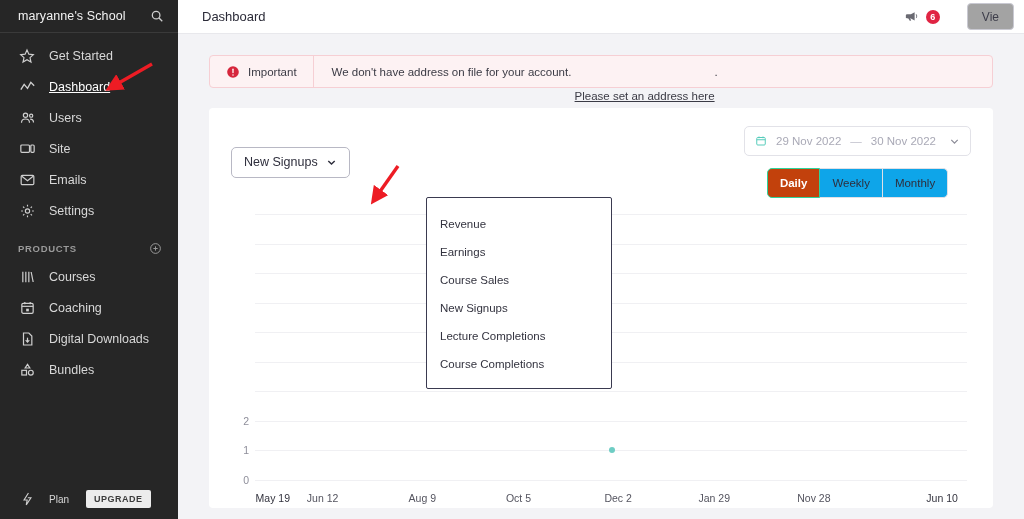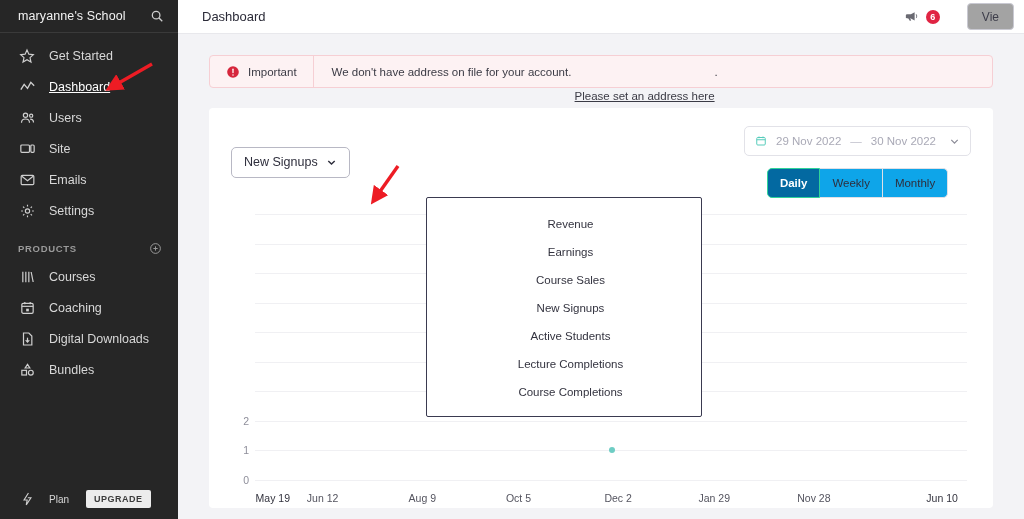--- a/index.html
+++ b/index.html
@@ -123,42 +123,42 @@
   .seg { display: flex; }
   .seg button {
     height: 30px; min-width: 53px; padding: 0 12px;
     border: 1px solid #e0e0e6; background: #0ea5e9;
     font-size: 11.5px; color: #2e2e3c; cursor: pointer;
     font-family: "Liberation Sans", sans-serif;
     border-left-width: 0;
   }
   .seg button:first-child { border-left-width: 1px; border-radius: 5px 0 0 5px; }
   .seg button:last-child { border-radius: 0 5px 5px 0; }
-  .seg button.active { background: #0369a1; border-color: #2fd39a; color: #ffffff; font-weight: bold; }
+  .seg button.active { background: #c2410c; border-color: #2fd39a; color: #ffffff; font-weight: bold; }
 
   
   .chart { position: relative; margin-top: 16px; height: 300px; }
   .grid { position: absolute; left: 24px; right: 4px; top: 0; height: 266px; }
   .grid .gl { position: absolute; left: 0; right: 0; height: 1px; background: #f0f0f3; }
   .ylab {
     position: absolute; left: 0; width: 18px;
     text-align: right; font-size: 10.5px; color: #8e8e9a;
     transform: translateY(-50%);
   }
   .xaxis { position: absolute; left: 24px; right: 4px; top: 278px; height: 16px; }
   .xlab { position: absolute; font-size: 10.5px; color: #54545f; transform: translateX(-50%); white-space: nowrap; }
   .xlab.bold { font-weight: normal; color: #33333e; }
   .dot { position: absolute; width: 6px; height: 6px; border-radius: 50%; background: #6ecdc4; transform: translate(-50%,-50%); }
 
   
   .menu {
     position: absolute; left: 248px; top: 197px;
-    width: 276px; background: #ffffff;
+    width: 186px; background: #ffffff;
     border: 1px solid #3a3a50; border-radius: 2px;
-    padding: 12px 0 10px 0; z-index: 40; text-align: center;
+    padding: 12px 0 10px 0; z-index: 40;
   }
   .menu-item {
     padding: 8px 0 8px 13px; font-size: 11.5px;
     color: #33333f; cursor: pointer;
   }
 
   
   .arrow-layer { position: absolute; inset: 0; pointer-events: none; z-index: 60; }
 </style>
 </head>
@@ -412,21 +412,20 @@
           </div>
         </div>
       </div>
     </div>
 
     <div class="menu">
       <div class="menu-item">Revenue</div>
       <div class="menu-item">Earnings</div>
       <div class="menu-item">Course Sales</div>
       <div class="menu-item">New Signups</div>
-      <div class="menu-item">Active Students</div>
       <div class="menu-item">Lecture Completions</div>
       <div class="menu-item">Course Completions</div>
     </div>
 
   </section>
 
   <svg class="arrow-layer" width="1024" height="519" viewBox="0 0 1024 519">
     <defs>
       <marker id="ah" markerWidth="5.2" markerHeight="5.2" refX="3.6" refY="2.6" orient="auto">
         <polygon points="0,0 5.2,2.6 0,5.2" fill="#ed1c24"></polygon>

